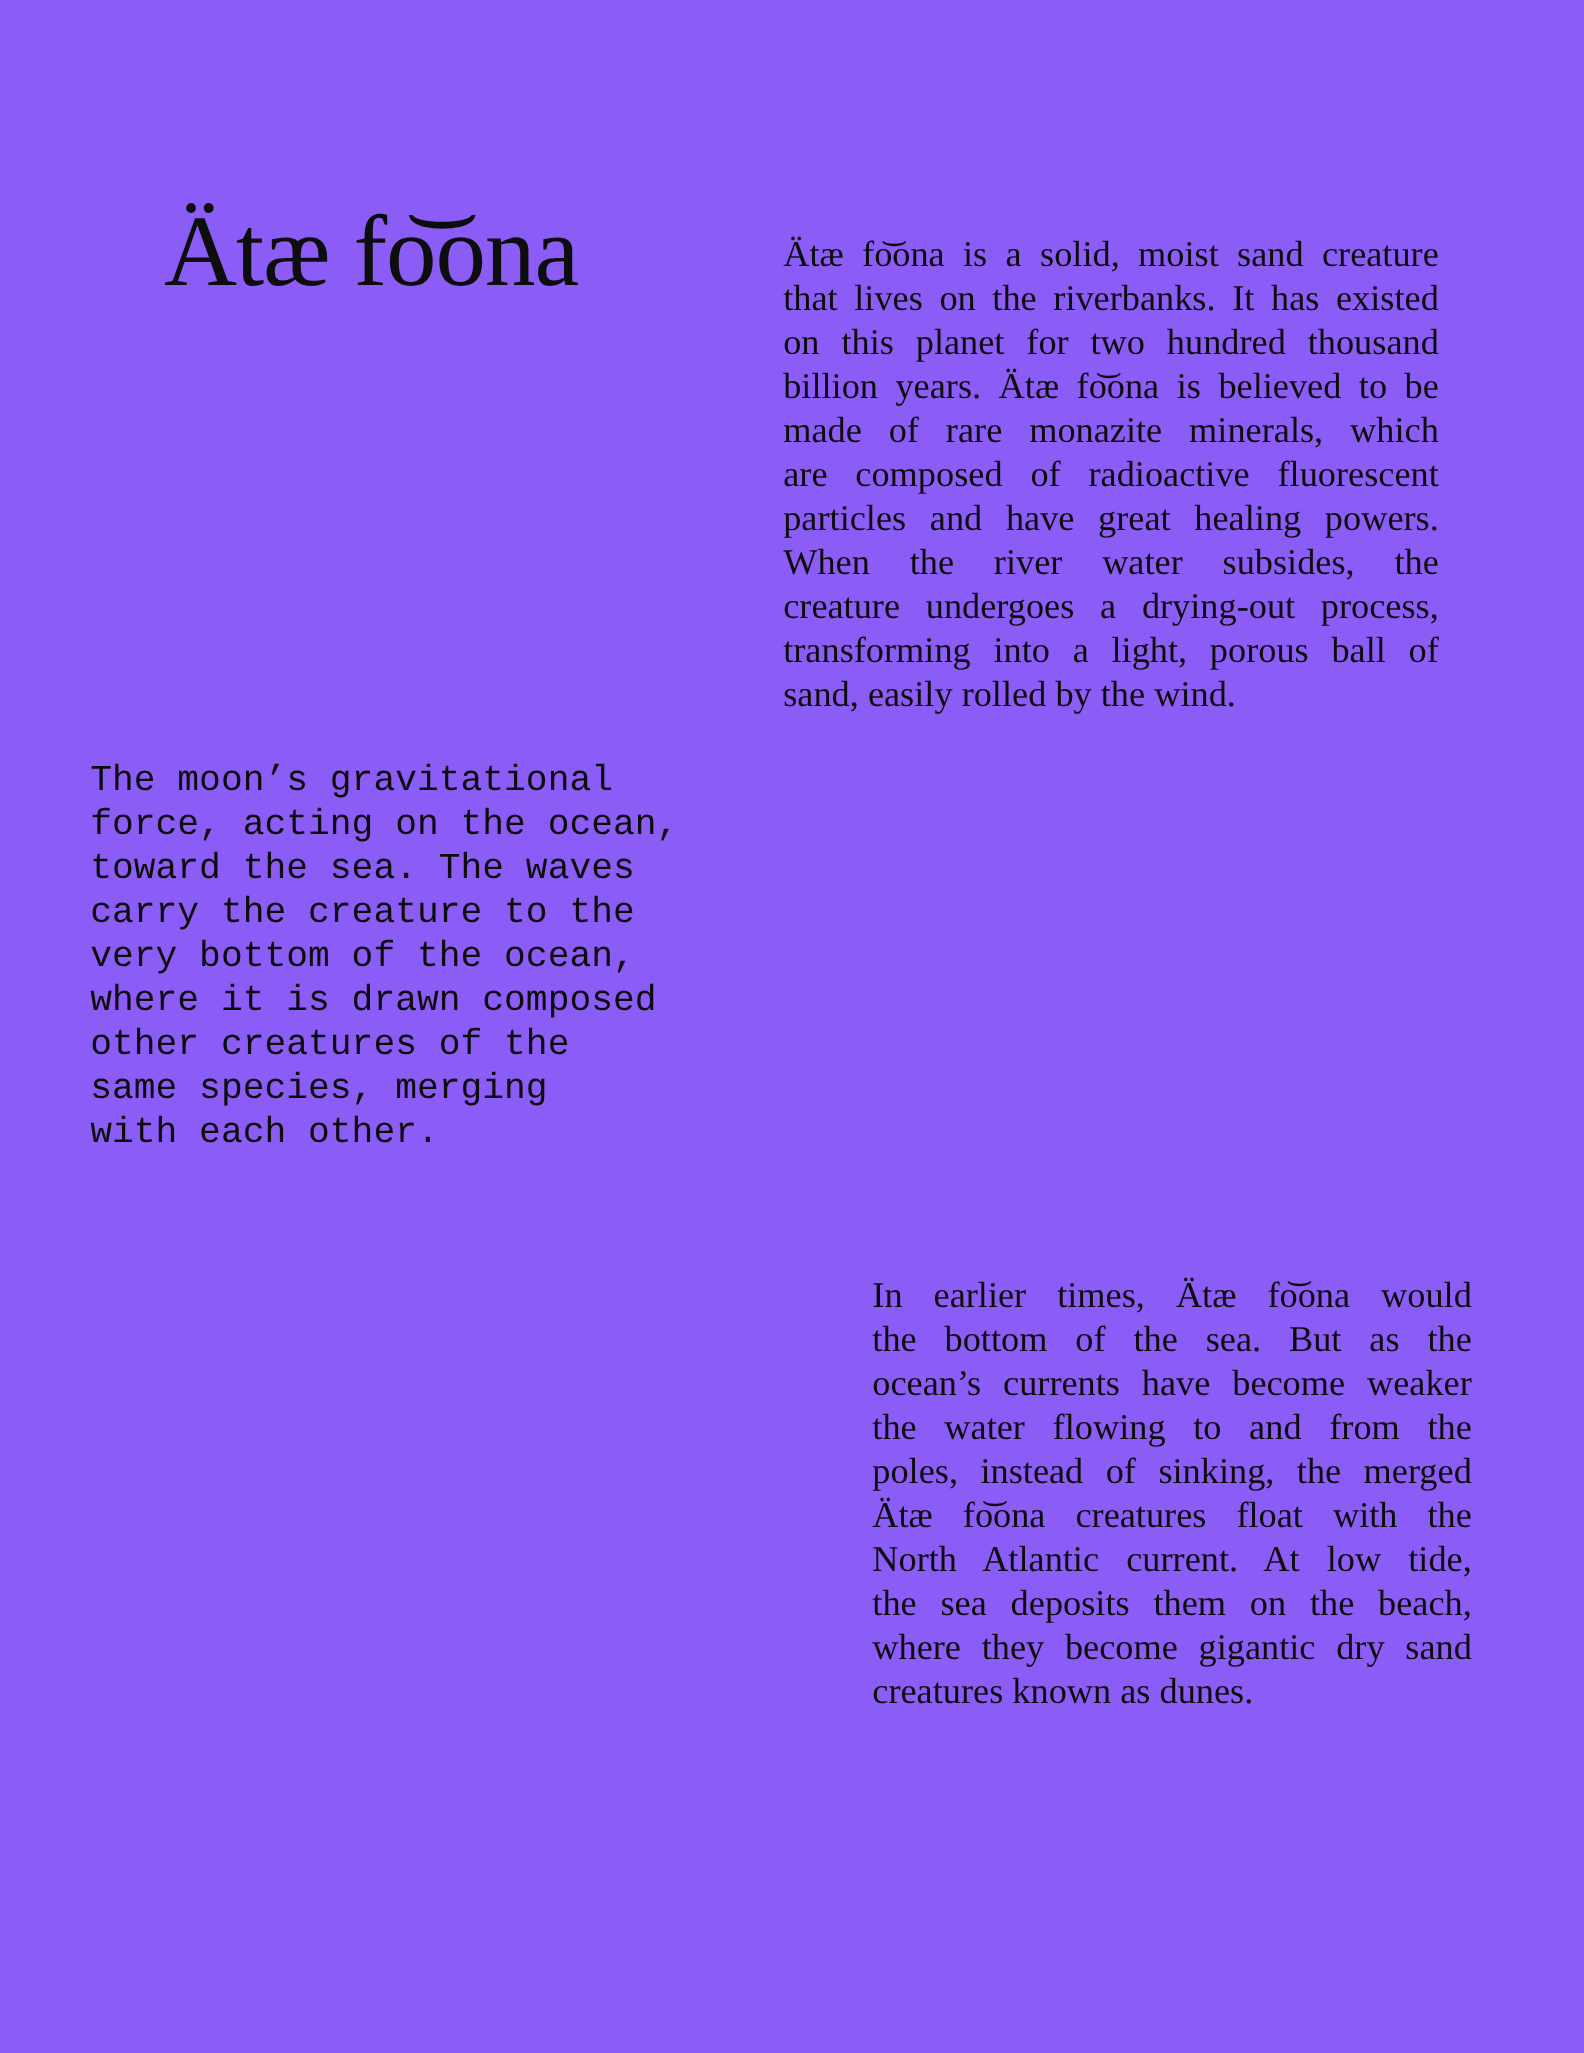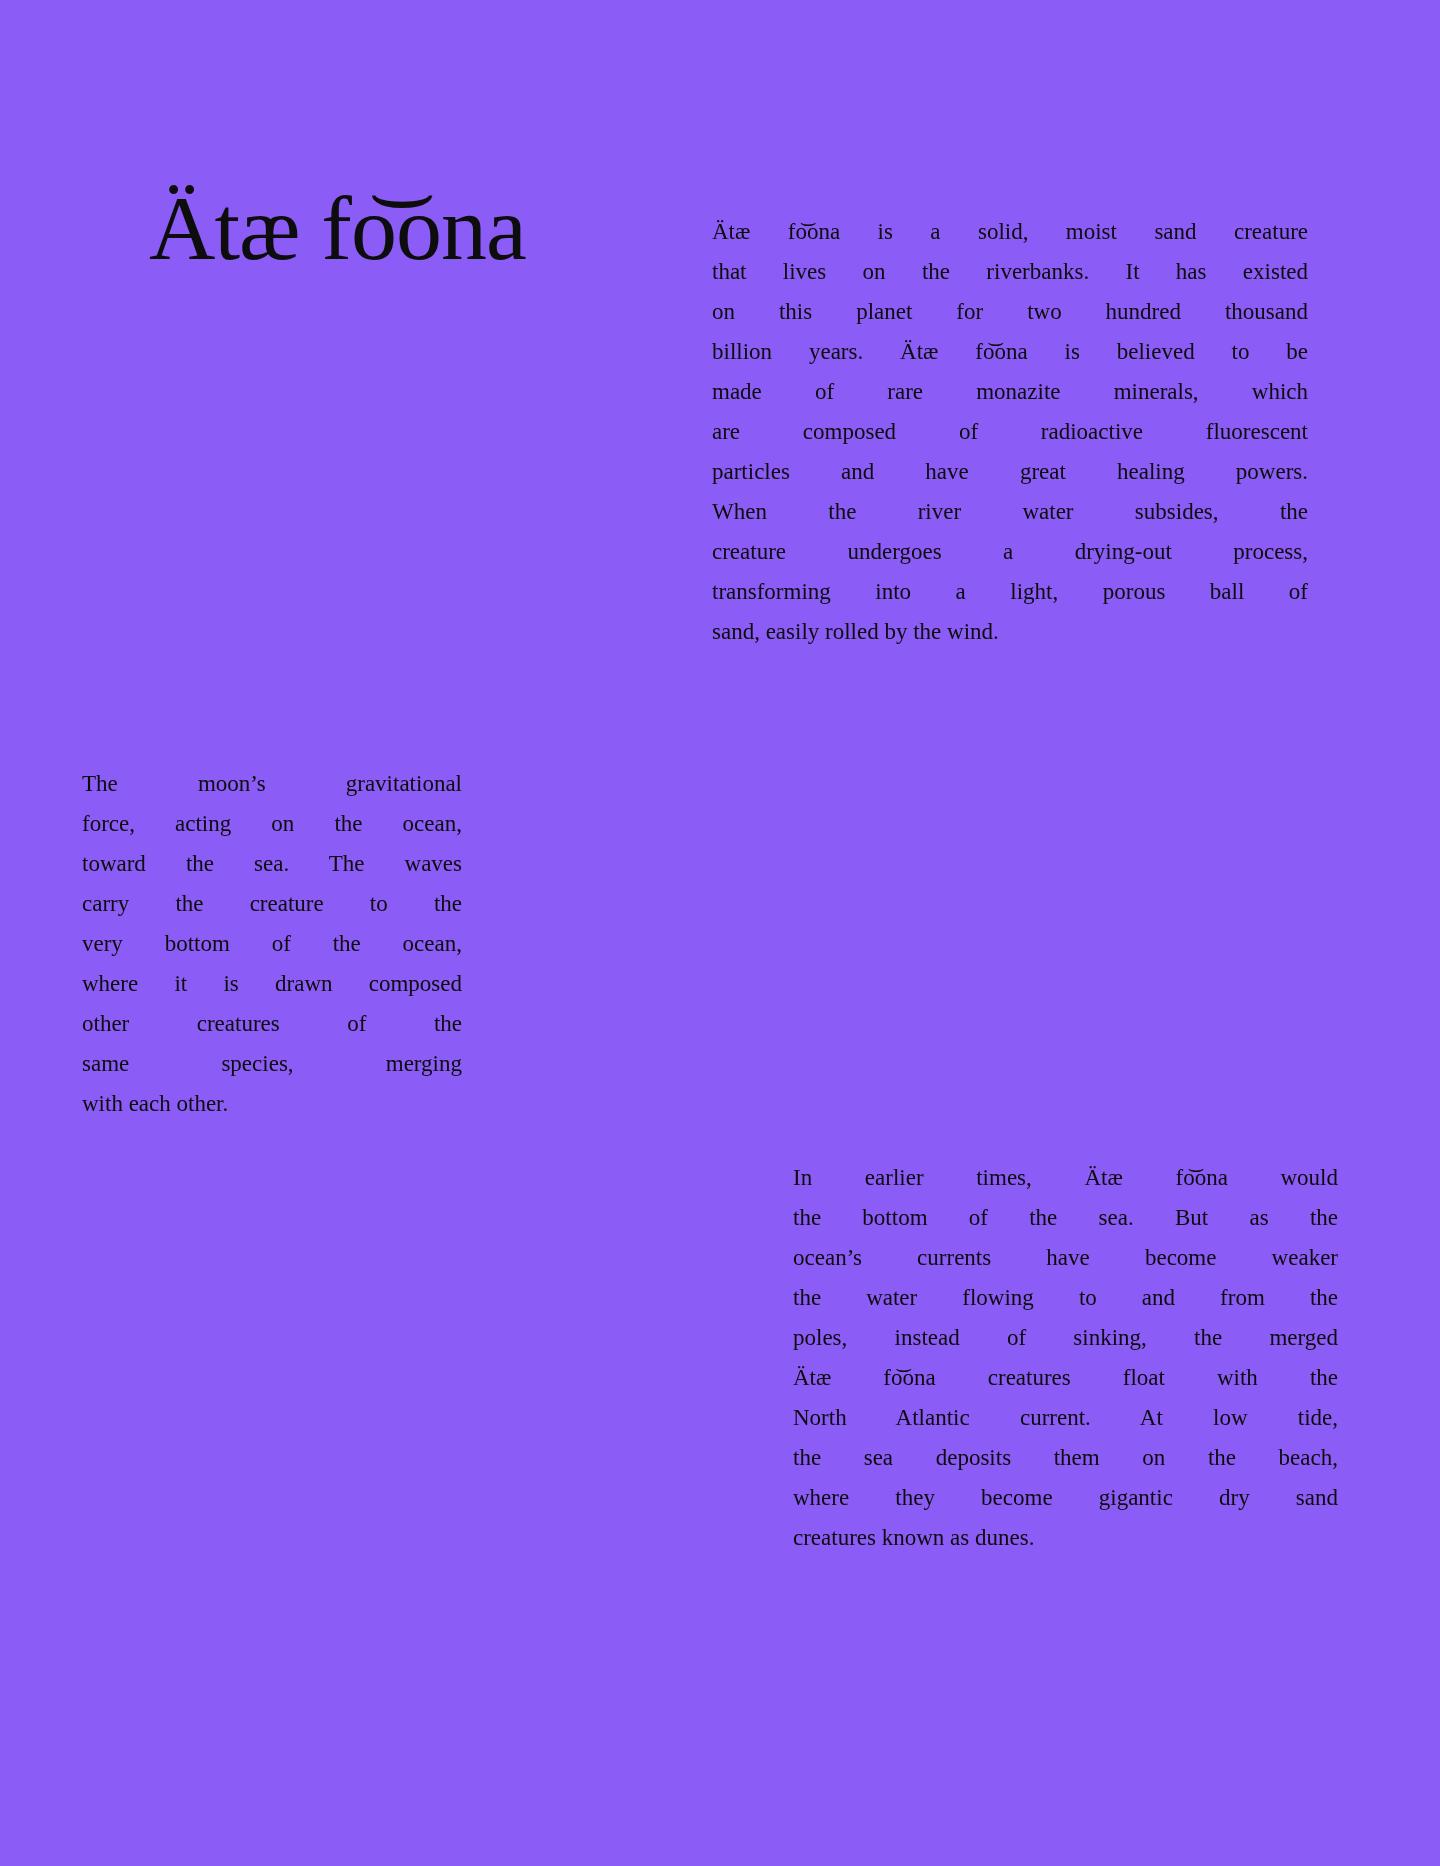--- a/index.html
+++ b/index.html
@@ -22,25 +22,25 @@
     top: 182px;
     margin: 0;
     font-size: 92px;
     font-weight: 400;
     line-height: 1;
     letter-spacing: -1px;
     white-space: nowrap;
   }
   .para {
     position: absolute;
-    font-size: 23px;
+    font-size: 33px;
     line-height: 40px;
   }
   #para-intro   { left: 712px; top: 212px;  width: 596px; }
-  #para-moon    { left: 82px;  top: 764px;  width: 380px; }
+  #para-moon    { left: 82px;  top: 690px;  width: 380px; font-family: Liberation Mono, monospace; }
   #para-earlier { left: 793px; top: 1158px; width: 545px; }
   .line {
     text-align: justify;
     text-align-last: justify;
     text-justify: inter-word;
     white-space: nowrap;
   }
   .line.last {
     text-align-last: left;
   }

